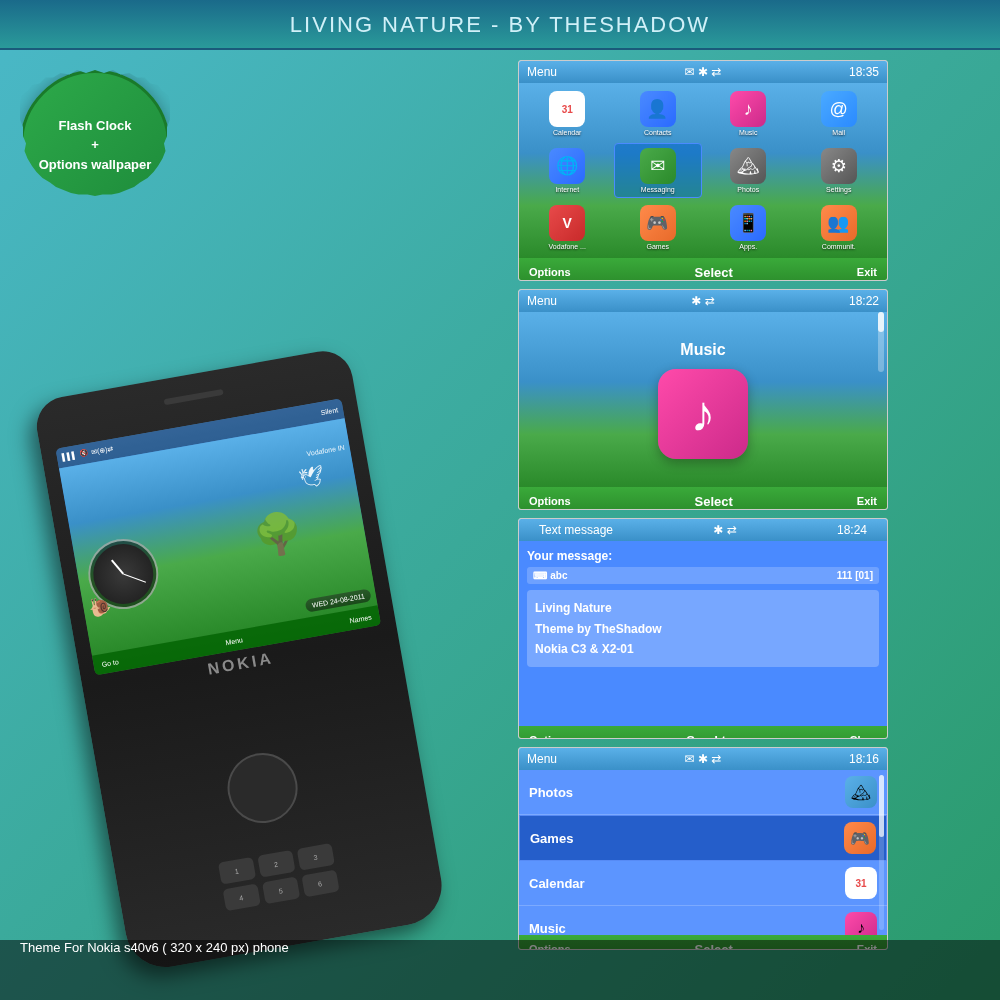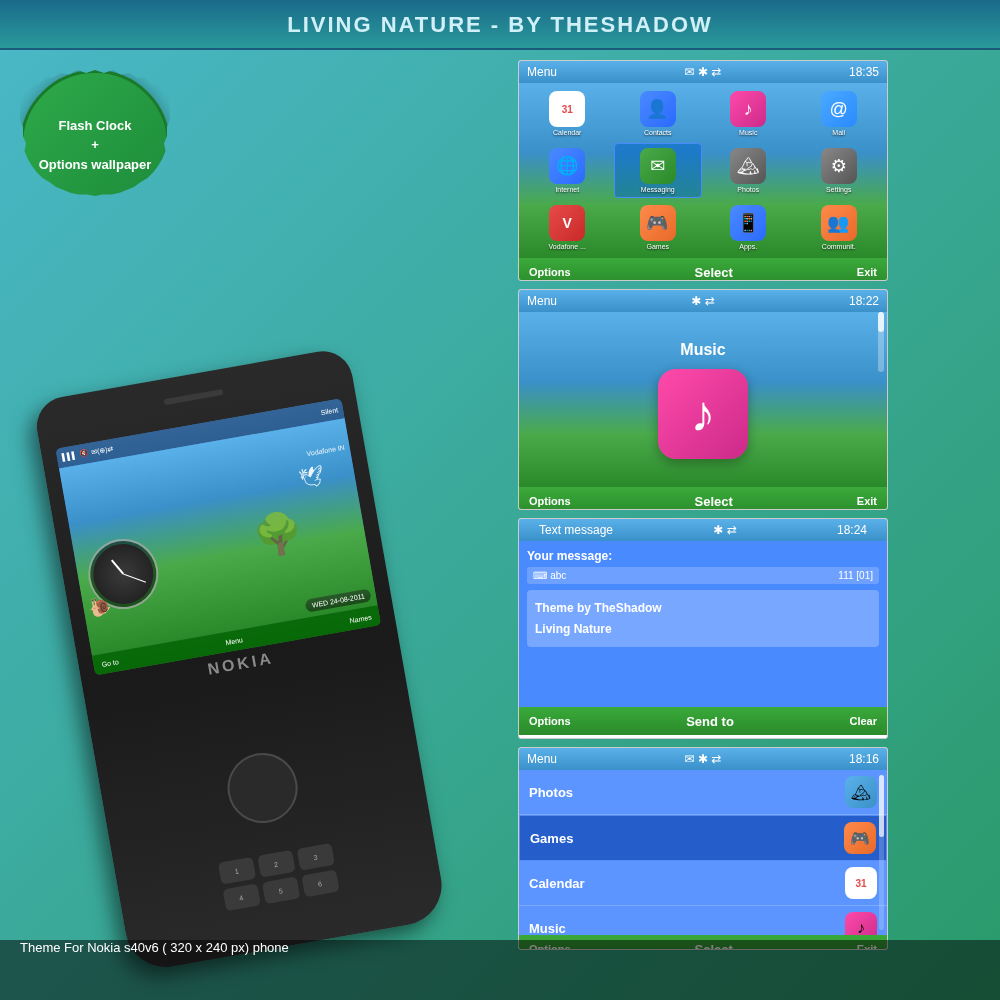--- a/index.html
+++ b/index.html
@@ -15,21 +15,21 @@
     .title-bar {
       width: 100%;
       background: linear-gradient(180deg, #1a6a8a 0%, #2a9a9a 100%);
       text-align: center;
       padding: 12px 0 10px;
       border-bottom: 2px solid #1a5a7a;
     }
     .title-text {
       color: #d0f0f8;
       font-size: 22px;
-      font-weight: 700;
+      font-weight: 400;
       letter-spacing: 2px;
     }
 
     
     .main-content {
       display: flex;
       width: 100%;
       height: 910px;
     }
 
@@ -389,37 +389,38 @@
       color: white;
       display: flex;
       justify-content: space-between;
       align-items: center;
       padding: 4px 20px;
       font-size: 12px;
     }
     .text-body {
       background: #4a8aff;
       padding: 8px;
-      height: 166px;
+      height: 185px;
     }
     .text-label {
       color: white;
       font-size: 12px;
       font-weight: bold;
       margin-bottom: 4px;
     }
     .text-input-bar {
       background: rgba(255,255,255,0.2);
       border-radius: 3px;
       padding: 3px 6px;
       color: white;
       font-size: 10px;
       display: flex;
       justify-content: space-between;
       margin-bottom: 6px;
+      font-weight: bold;
     }
     .text-message-box {
       background: rgba(255,255,255,0.25);
       border-radius: 4px;
       padding: 8px;
       color: white;
       font-size: 12px;
       line-height: 1.7;
       font-weight: bold;
     }
@@ -657,22 +658,23 @@
         <span>✱ ⇄</span>
         <span>18:24</span>
       </div>
       <div class="text-body">
         <div class="text-label">Your message:</div>
         <div class="text-input-bar">
           <span>⌨ abc</span>
           <span>111 [01]</span>
         </div>
         <div class="text-message-box">
+          <div>Living Nature</div>
           <div>Theme by TheShadow</div>
-          <div>Living Nature</div>
+          <div>Nokia C3 &amp; X2-01</div>
         </div>
       </div>
       <div class="text-footer screen-footer">
         <span class="footer-btn">Options</span>
         <span class="footer-btn center">Send to</span>
         <span class="footer-btn">Clear</span>
       </div>
     </div>
 
     <div class="screen-panel list-screen">

